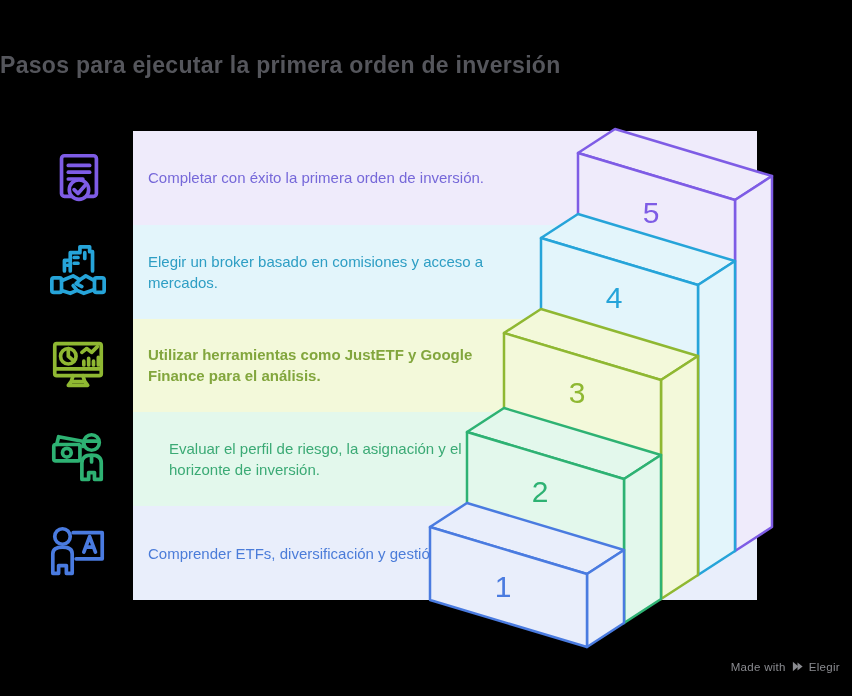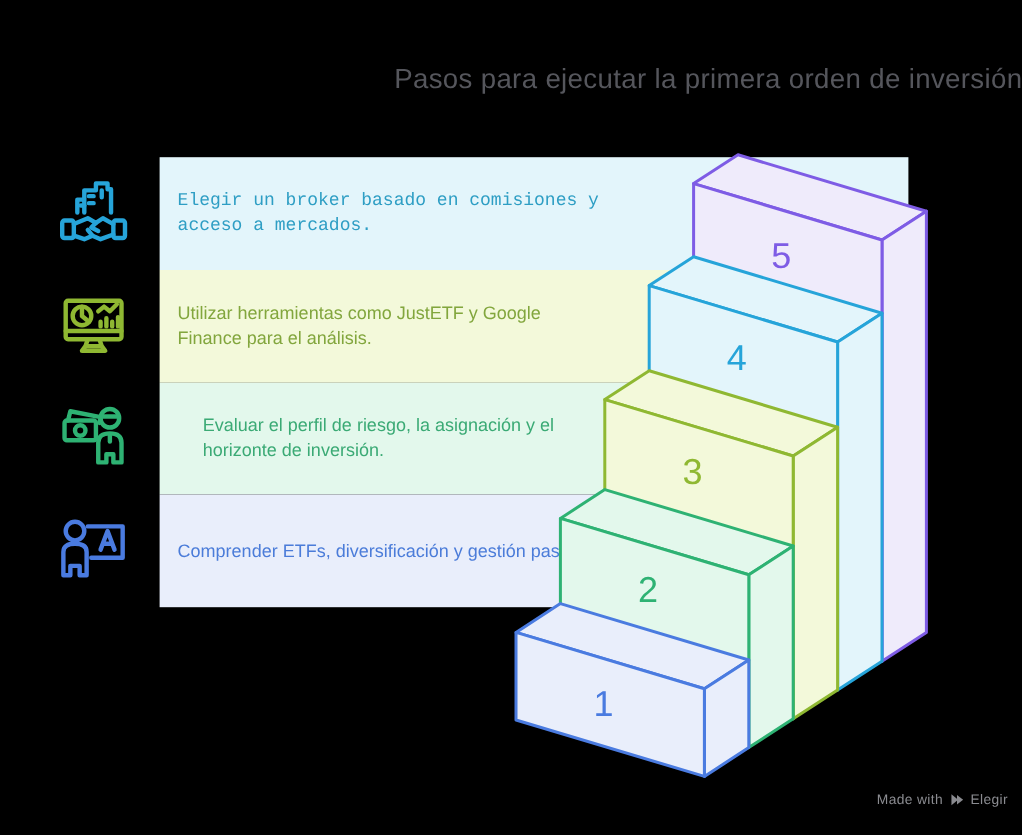--- a/index.html
+++ b/index.html
@@ -2,21 +2,21 @@
 <html><head>
 <meta charset="utf-8">
 <style>
   html,body { margin:0; padding:0; background:#000; }
   .canvas {
     position:relative; width:852px; height:696px; background:#000000;
     overflow:hidden; font-family:"Liberation Sans", sans-serif;
   }
   .title {
     position:absolute; top:52px; left:0; width:100%; margin:0;
-    text-align:right; font-size:23px; font-weight:normal;
+    text-align:left; font-size:23px; font-weight:bold;
     color:#55565C; letter-spacing:0.3px;
   }
   .rows { position:absolute; left:47px; top:131px; width:710px; }
   .row { display:flex; height:93.8px; align-items:stretch; }
   .icon-cell {
     width:86px; flex:0 0 86px; display:flex; align-items:center;
     justify-content:flex-start;
   }
   .icon-cell svg { width:62px; height:62px; display:block; }
   .band {
@@ -37,52 +37,67 @@
 </style>
 </head>
 <body>
 
 <div class="canvas">
 
   <h1 class="title">Pasos para ejecutar la primera orden de inversión</h1>
 
   <div class="rows">
 
+    <div class="row">
+      <div class="icon-cell" style="color: rgb(126, 92, 229);">
+        <svg viewBox="0 0 64 64" class="icon-line">
+          <rect x="15" y="9" width="36" height="42" rx="3"></rect>
+          <line x1="22" y1="19" x2="44" y2="19"></line>
+          <line x1="22" y1="26" x2="44" y2="26"></line>
+          <line x1="22" y1="33" x2="37" y2="33"></line>
+          <circle cx="33" cy="44" r="10" fill="#000000"></circle>
+          <path d="M28 44 l4 4 l7 -8"></path>
+        </svg>
+      </div>
+      <div class="band" style="background: rgb(239, 235, 251);">
+        <span class="label" style="color: rgb(118, 104, 217);">Completar con éxito la primera orden de inversión.</span>
+      </div>
+    </div>
 
     <div class="row">
       <div class="icon-cell" style="color: rgb(38, 164, 217);">
         <svg viewBox="0 0 64 64" class="icon-line">
           <path d="M18 31 V20 H24 M24 31 V12 H34 V6 H44 V11 H47 V31"></path>
           <path d="M21 25 h3 M28 17 h4 M28 23 h4 M39 12 v6"></path>
           <rect x="5" y="38" width="10" height="15" rx="2"></rect>
           <rect x="49" y="38" width="10" height="15" rx="2"></rect>
           <path d="M15 41 L27 36 L34 40 L40 36 L49 41"></path>
           <path d="M15 51 L24 54 L31 51 L27 46"></path>
           <path d="M31 51 L38 54 L49 50"></path>
           <path d="M34 40 L30 44 L36 47"></path>
         </svg>
       </div>
-      <div class="band" style="background: rgb(227, 245, 251); font-family: Liberation Mono, monospace;">
+      <div class="band" style="background: rgb(227, 245, 251);">
         <span class="label" style="color: rgb(46, 158, 196);">Elegir un broker basado en comisiones y acceso a mercados.</span>
       </div>
     </div>
 
     <div class="row">
       <div class="icon-cell" style="color: rgb(143, 184, 50);">
         <svg viewBox="0 0 64 64" class="icon-line">
           <rect x="8" y="10" width="48" height="33" rx="2"></rect>
           <line x1="8" y1="36" x2="56" y2="36"></line>
           <circle cx="22" cy="23" r="8"></circle>
           <path d="M22 23 V15 M22 23 L28 28"></path>
           <path d="M36 19 L41 15 L46 19 L52 13"></path>
           <path d="M38 28 V32 M43 25 V32 M48 28 V32 M53 24 V32"></path>
           <path d="M27 43 L25 49 M37 43 L39 49 M25 49 h14 l3 4 H22 Z"></path>
         </svg>
       </div>
-      <div class="band" style="background: rgb(243, 249, 218);">
+      <div class="band" style="background: rgb(243, 249, 218); font-weight: bold;">
         <span class="label" style="color: rgb(130, 166, 61);">Utilizar herramientas como JustETF y Google Finance para el análisis.</span>
       </div>
     </div>
 
     <div class="row">
       <div class="icon-cell" style="color: rgb(46, 178, 115);">
         <svg viewBox="0 0 64 64" class="icon-line">
           <path d="M10 17 L12 9 L38 14 L37 19"></path>
           <rect x="7" y="17" width="27" height="17" rx="2"></rect>
           <circle cx="20.5" cy="25.5" r="4.5"></circle>

